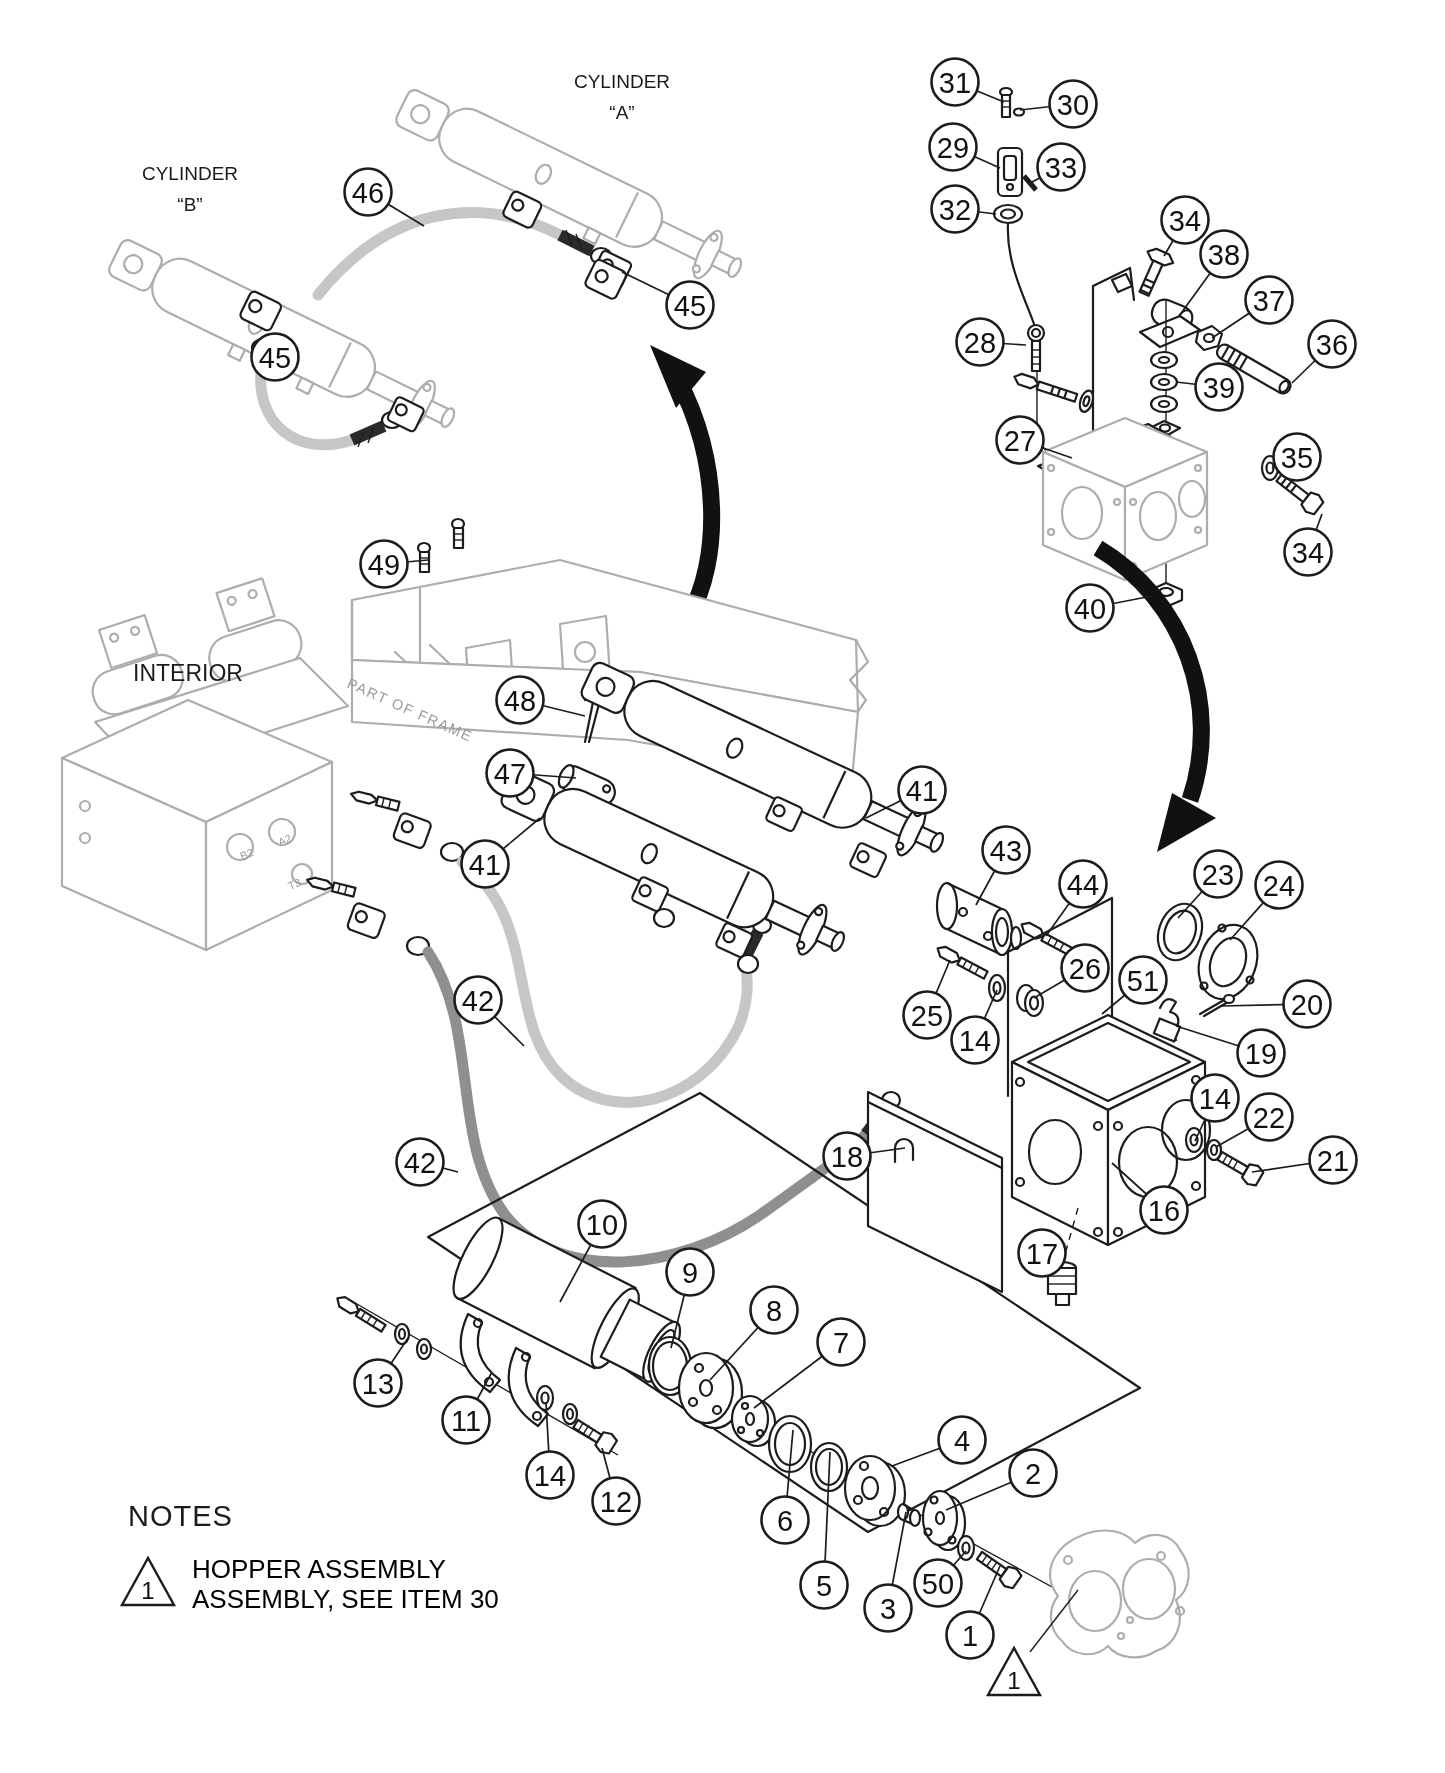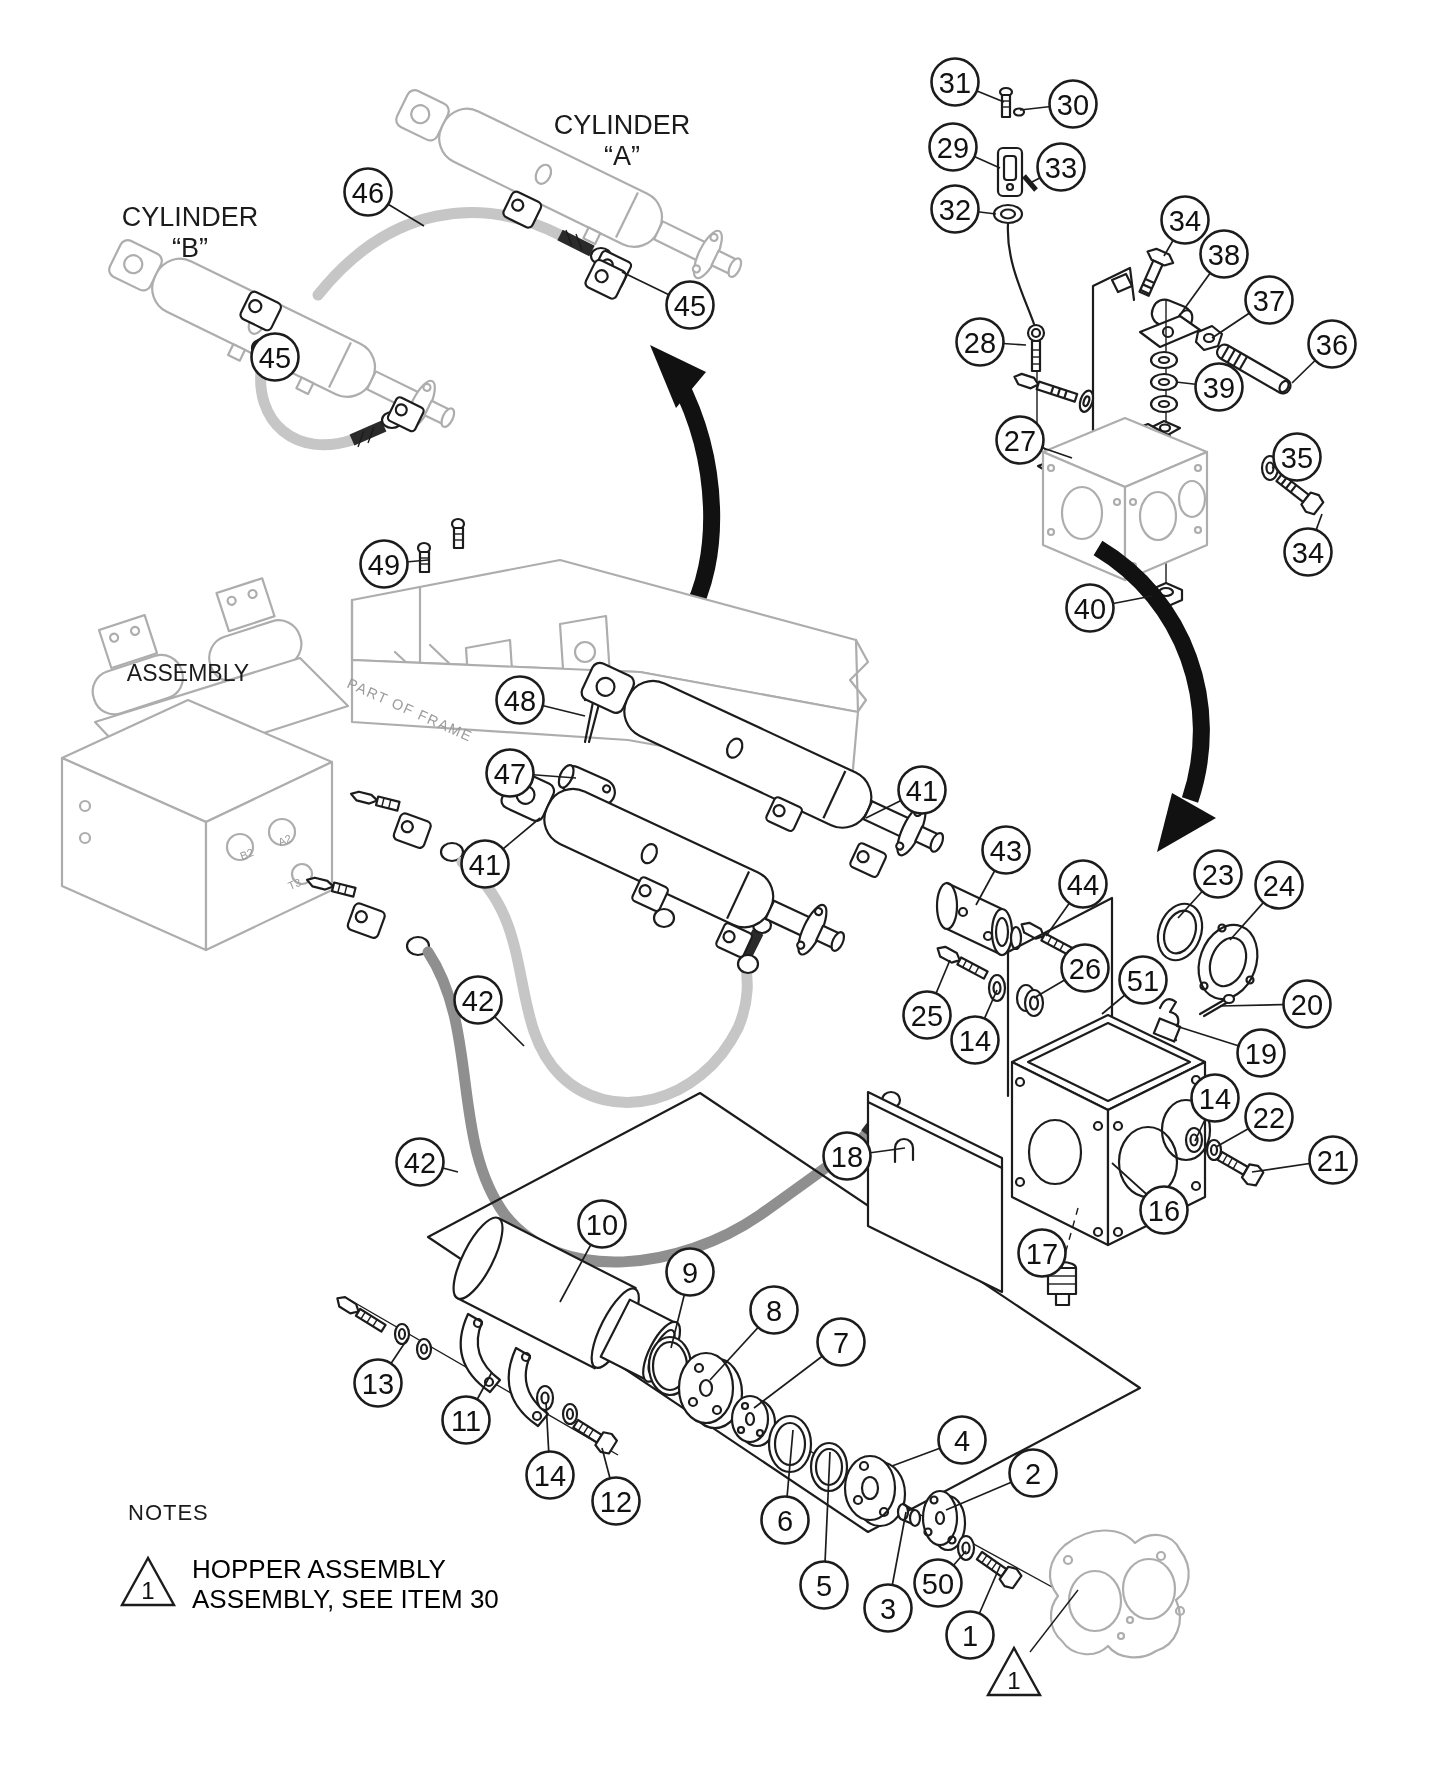--- a/index.html
+++ b/index.html
@@ -16,26 +16,26 @@
   .hose-d{stroke:#8f8f8f;fill:none;stroke-width:11;stroke-linecap:round;}
   .braid{stroke:#2a2a2a;fill:none;stroke-width:12;stroke-linecap:butt;}
   .arrow{fill:#111;stroke:none;}
   #leader-layer line{stroke:#1c1c1c;stroke-width:1.7;}
   #balloon-layer circle{fill:#ffffff;stroke:#1c1c1c;stroke-width:2.6;}
   #balloon-layer text{font-family:"Liberation Sans",sans-serif;font-size:29px;fill:#111;text-anchor:middle;}
   #balloon-layer polygon{fill:#ffffff;stroke:#1c1c1c;stroke-width:2.4;}
   #balloon-layer .tri-txt{font-size:24px;}
   .lbl{position:absolute;color:#1b1b1b;white-space:nowrap;}
   .lbl.center{transform:translateX(-50%);text-align:center;}
-  #cylinder-a-label,#cylinder-b-label{font-size:27px;line-height:31px;margin-top:44px;}
+  #cylinder-a-label,#cylinder-b-label{font-size:19px;line-height:31px;}
   #manifold-label{font-size:23px;}
   #part-of-frame-label{font-size:14.5px;color:#9b9b9b;letter-spacing:1.5px;
      transform:translate(-50%,-50%) rotate(24deg);}
   .port-lbl{position:absolute;font-size:11px;color:#9b9b9b;transform:rotate(-22deg);}
-  #notes-title{font-size:22px;letter-spacing:1px;}
+  #notes-title{font-size:29px;letter-spacing:1px;}
   #note-text{position:absolute;font-size:26px;line-height:30px;}
 </style>
 </head>
 <body>
 
 <div id="stage">
 
 <svg id="diagram-svg" viewBox="0 0 1445 1773">
 
   <g>
@@ -862,21 +862,21 @@
 </svg>
 
 <div class="lbl center" id="cylinder-a-label" style="left:622px;top:66px;">
   <div>CYLINDER</div>
   <div>“A”</div>
 </div>
 <div class="lbl center" id="cylinder-b-label" style="left:190px;top:158px;">
   <div>CYLINDER</div>
   <div>“B”</div>
 </div>
-<div class="lbl center" id="manifold-label" style="left:188px;top:660px;">ASSEMBLY</div>
+<div class="lbl center" id="manifold-label" style="left:188px;top:660px;">INTERIOR</div>
 <div class="lbl" id="part-of-frame-label" style="left:410px;top:710px;">PART OF FRAME</div>
 
 <span class="port-lbl" style="left:240px;top:848px;">B2</span>
 <span class="port-lbl" style="left:278px;top:834px;">A2</span>
 <span class="port-lbl" style="left:288px;top:878px;">T3</span>
 
 <div class="lbl" id="notes-title" style="left:128px;top:1500px;">NOTES</div>
 <div id="note-text" style="left:192px;top:1554px;">
   <div>HOPPER ASSEMBLY</div>
   <div>ASSEMBLY, SEE ITEM 30</div>

